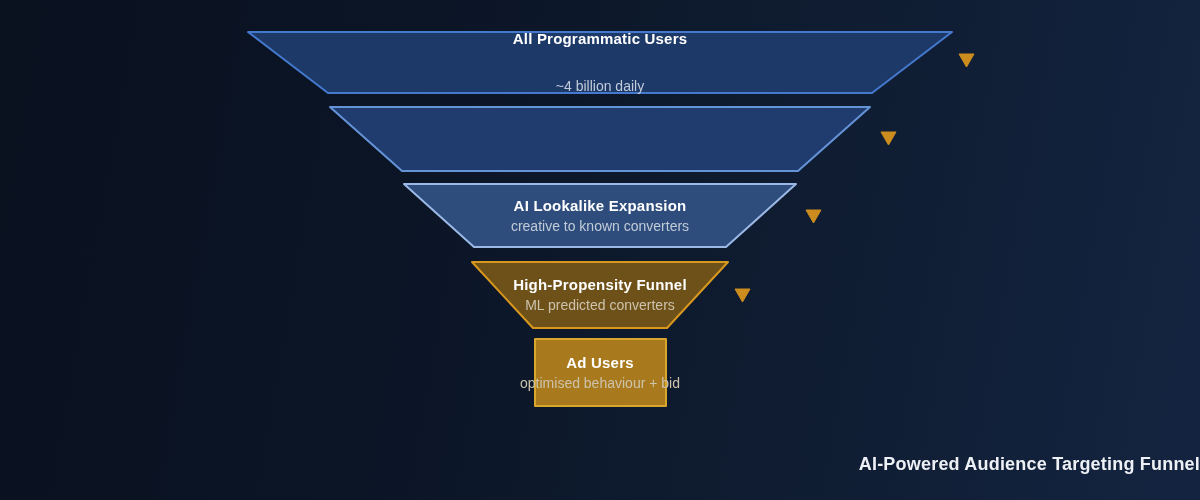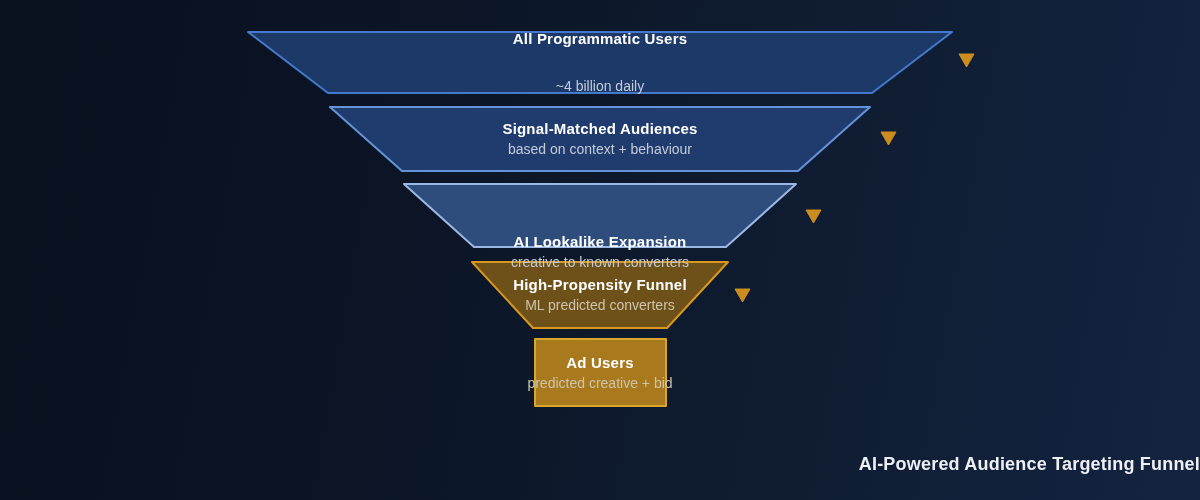--- a/index.html
+++ b/index.html
@@ -39,21 +39,21 @@
     letter-spacing: 0.2px;
   }
   .tier-sub {
     font-size: 14px;
     line-height: 1.1;
     color: #c2cbd8;
   }
   .tier-text.gold .tier-sub { color: #cdc3ad; }
   .t1 { top: 32px;  height: 61px; gap: 32px; }
   .t2 { top: 107px; height: 64px; }
-  .t3 { top: 184px; height: 63px; margin-top: 36px; }
+  .t3 { top: 184px; height: 63px; }
   .t4 { top: 262px; height: 66px; }
   .t5 { top: 339px; height: 67px; }
   .diagram-title {
     position: absolute;
     left: 0;
     top: 454px;
     width: 1200px;
     text-align: right;
     color: #edf0f5;
     font-size: 18px;
@@ -76,32 +76,28 @@
     <polygon points="959,54 974,54 966.5,67" stroke-width="1" stroke-linejoin="round" fill="#cc8d1e" stroke="#cc8d1e"></polygon>
     <polygon points="881,132 896,132 888.5,145" stroke-width="1" stroke-linejoin="round" fill="#cc8d1e" stroke="#cc8d1e"></polygon>
     <polygon points="806,210 821,210 813.5,223" stroke-width="1" stroke-linejoin="round" fill="#cc8d1e" stroke="#cc8d1e"></polygon>
     <polygon points="735,289 750,289 742.5,302" stroke-width="1" stroke-linejoin="round" fill="#cc8d1e" stroke="#cc8d1e"></polygon>
   </svg>
 
   <div class="tier-text t1">
     <span class="tier-label">All Programmatic Users</span>
     <span class="tier-sub">~4 billion daily</span>
   </div>
-  <div class="tier-text t2">
-    <span class="tier-label">Signal-Matched Audiences</span>
-    <span class="tier-sub">based on context + behaviour</span>
-  </div>
   <div class="tier-text t3">
     <span class="tier-label">AI Lookalike Expansion</span>
     <span class="tier-sub">creative to known converters</span>
   </div>
   <div class="tier-text t4 gold">
     <span class="tier-label">High-Propensity Funnel</span>
     <span class="tier-sub">ML predicted converters</span>
   </div>
   <div class="tier-text t5 gold">
     <span class="tier-label">Ad Users</span>
-    <span class="tier-sub">predicted creative + bid</span>
+    <span class="tier-sub">optimised behaviour + bid</span>
   </div>
 
   <div class="diagram-title">AI-Powered Audience Targeting Funnel</div>
 
 </div>
 
 </body></html>

